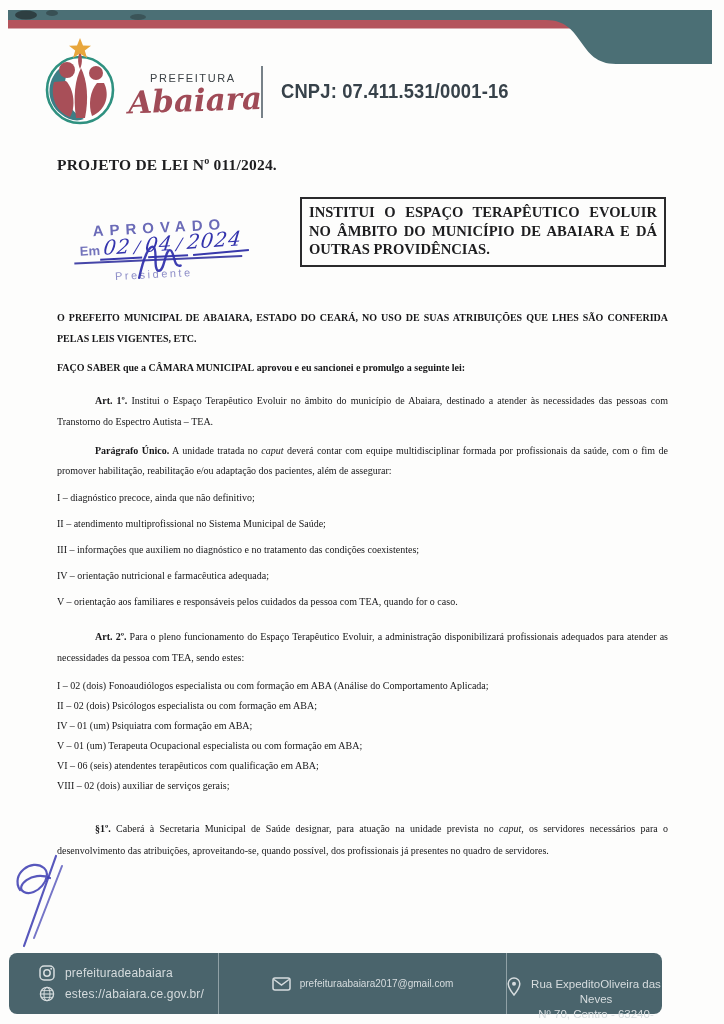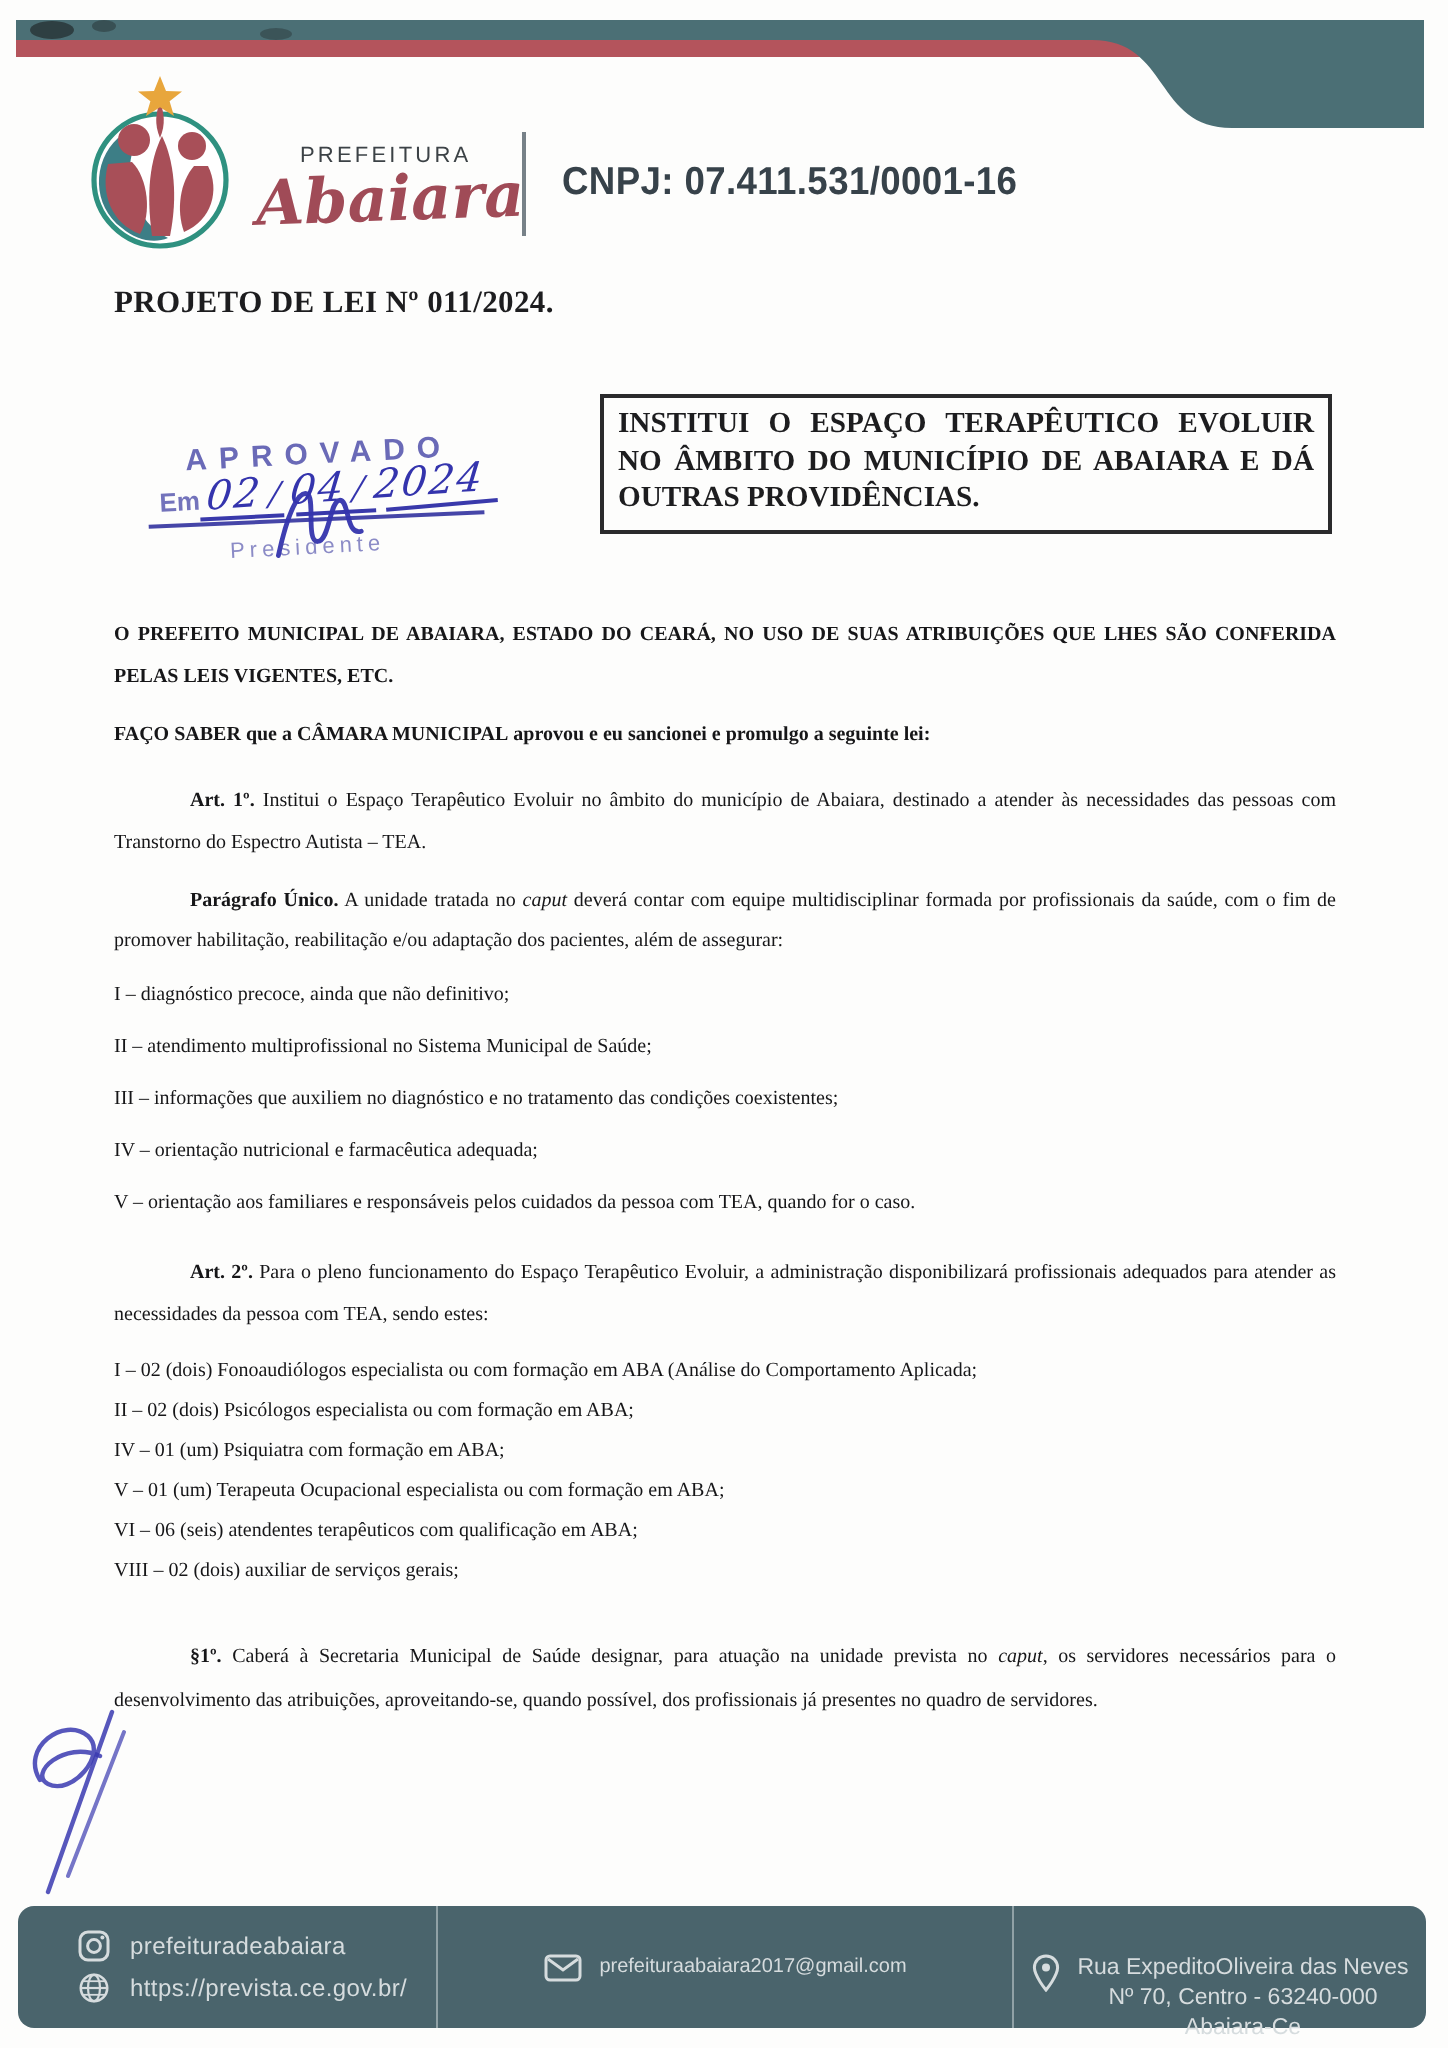--- a/index.html
+++ b/index.html
@@ -27,21 +27,21 @@
   }
   .hdr-divider{position:absolute;left:261px;top:66px;width:1.5px;height:52px;background:#55616a;opacity:.8;}
   .cnpj{
     position:absolute;left:281px;top:80px;
     font-family:"Liberation Sans", sans-serif;font-weight:bold;font-size:19.5px;
     color:#37424a;letter-spacing:.2px;transform:scaleX(.94);transform-origin:left;
     white-space:nowrap;
   }
   
   .doc-title{
-    position:absolute;left:57px;top:143px;font-weight:bold;font-size:15.5px;
+    position:absolute;left:57px;top:156px;font-weight:bold;font-size:15.5px;
     letter-spacing:.2px;white-space:nowrap;
   }
   
   .stamp{
     position:absolute;left:80px;top:218px;width:185px;height:72px;
     transform:rotate(-3deg);color:#4646a6;
   }
   .stamp .approved{
     font-family:"Liberation Sans", sans-serif;font-weight:bold;font-size:15px;
     letter-spacing:6px;opacity:.8;margin-left:14px;white-space:nowrap;
@@ -86,21 +86,21 @@
   ul.l1 li{margin:0 0 6px 0;line-height:20px;white-space:nowrap;}
   .p-art2{margin-top:14px !important;line-height:21px;text-indent:38px;}
   ul.l2{list-style:none;margin:8px 0 0 0;padding:0;}
   ul.l2 li{margin:0;line-height:20px;text-align:justify;}
   .p-par1{margin-top:22px !important;line-height:22px;text-indent:38px;}
   .it{font-style:italic;}
   
   .paraph{position:absolute;left:8px;top:850px;}
   
   .footer{
-    position:absolute;left:9px;top:953px;width:704px;height:61px;background:#4a646c;
+    position:absolute;left:9px;top:953px;width:653px;height:61px;background:#4a646c;
     border-radius:8px;display:flex;align-items:stretch;color:#d6dcde;
     font-family:"Liberation Sans", sans-serif;
   }
   .fcol1{width:209px;display:flex;flex-direction:column;justify-content:center;gap:5px;padding-left:30px;box-sizing:border-box;}
   .fcol2{width:287px;border-left:1px solid rgba(230,236,238,.45);display:flex;align-items:center;justify-content:center;gap:9px;}
   .fcol3{flex:1;border-left:1px solid rgba(230,236,238,.45);display:flex;align-items:flex-start;justify-content:center;gap:9px;padding-top:24px;}
   .frow{display:flex;align-items:center;gap:10px;font-size:12px;letter-spacing:.2px;}
   .femail{font-size:10px;}
   .faddr{font-size:11.5px;line-height:15px;text-align:center;}
   .ficon{flex:0 0 auto;display:inline-flex;}
@@ -212,21 +212,21 @@
       <div class="frow">
         <span class="ficon">
           <svg width="16" height="16" viewBox="0 0 16 16">
               <circle cx="8" cy="8" r="6.6" fill="none" stroke="#d6dcde" stroke-width="1.3"></circle>
               <ellipse cx="8" cy="8" rx="3" ry="6.6" fill="none" stroke="#d6dcde" stroke-width="1.1"></ellipse>
               <line x1="1.4" y1="8" x2="14.6" y2="8" stroke="#d6dcde" stroke-width="1.1"></line>
               <line x1="2.2" y1="4.6" x2="13.8" y2="4.6" stroke="#d6dcde" stroke-width=".9"></line>
               <line x1="2.2" y1="11.4" x2="13.8" y2="11.4" stroke="#d6dcde" stroke-width=".9"></line>
             </svg>
         </span>
-        <span>https://prevista.ce.gov.br/</span>
+        <span>estes://abaiara.ce.gov.br/</span>
       </div>
     </div>
     <div class="fcol2">
       <span class="ficon">
         <svg width="19" height="14" viewBox="0 0 19 14">
             <rect x="1" y="1" width="17" height="12" rx="2" fill="none" stroke="#d6dcde" stroke-width="1.5"></rect>
             <polyline points="2,2.5 9.5,8 17,2.5" fill="none" stroke="#d6dcde" stroke-width="1.5"></polyline>
           </svg>
       </span>
       <span class="femail">prefeituraabaiara2017@gmail.com</span>

